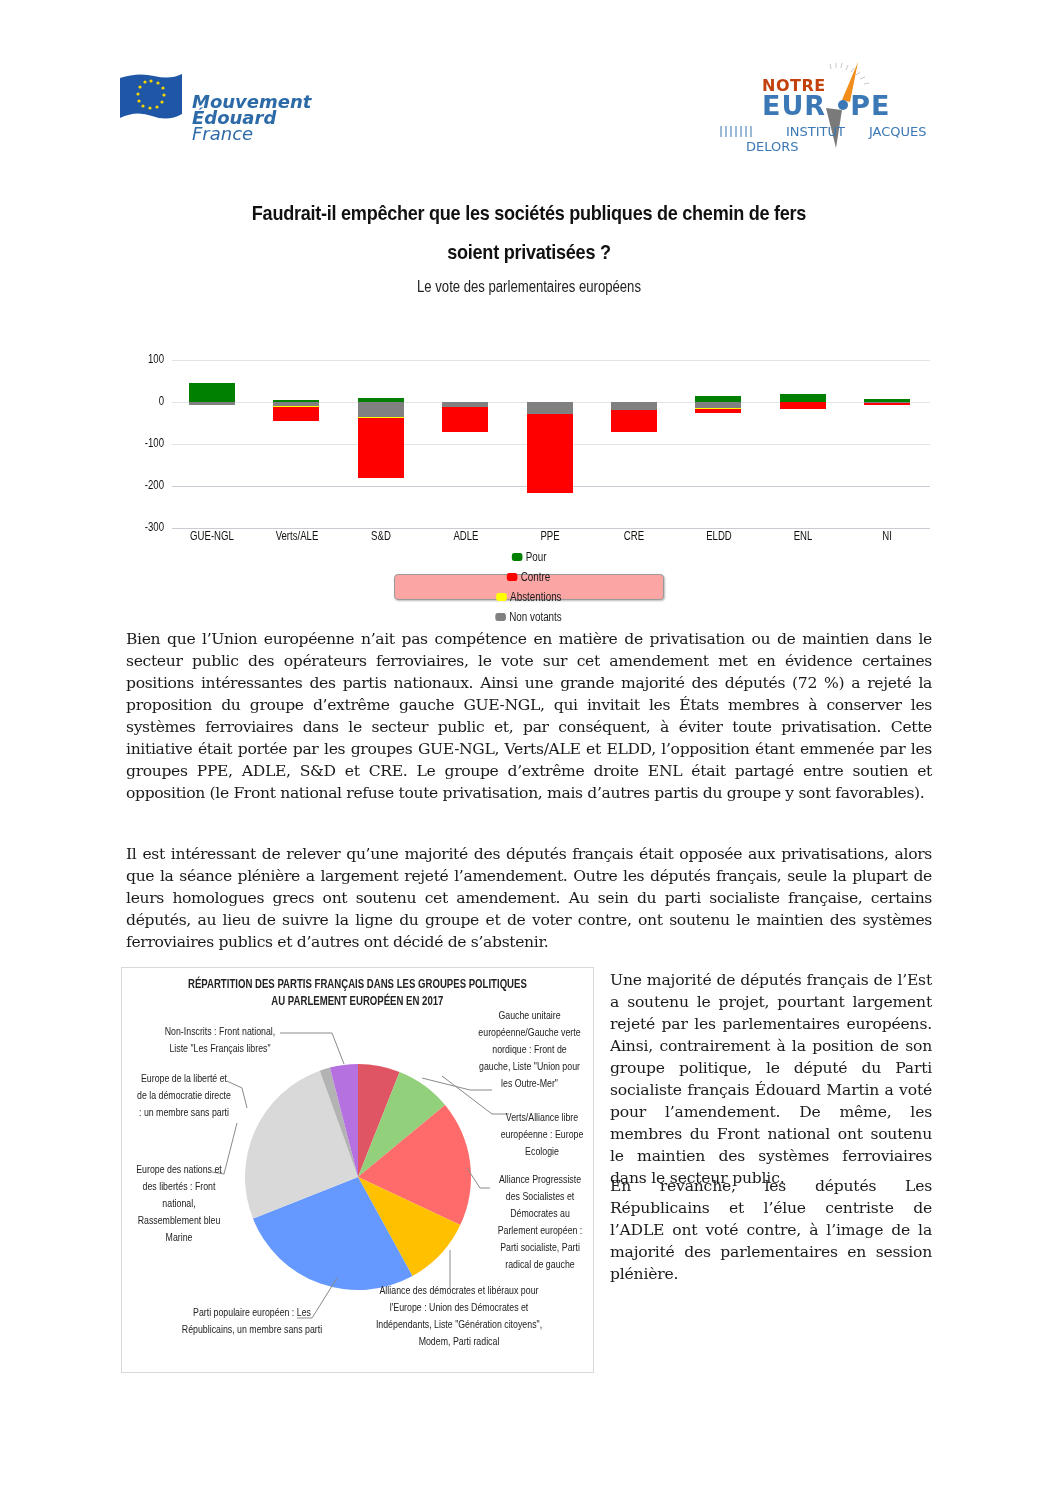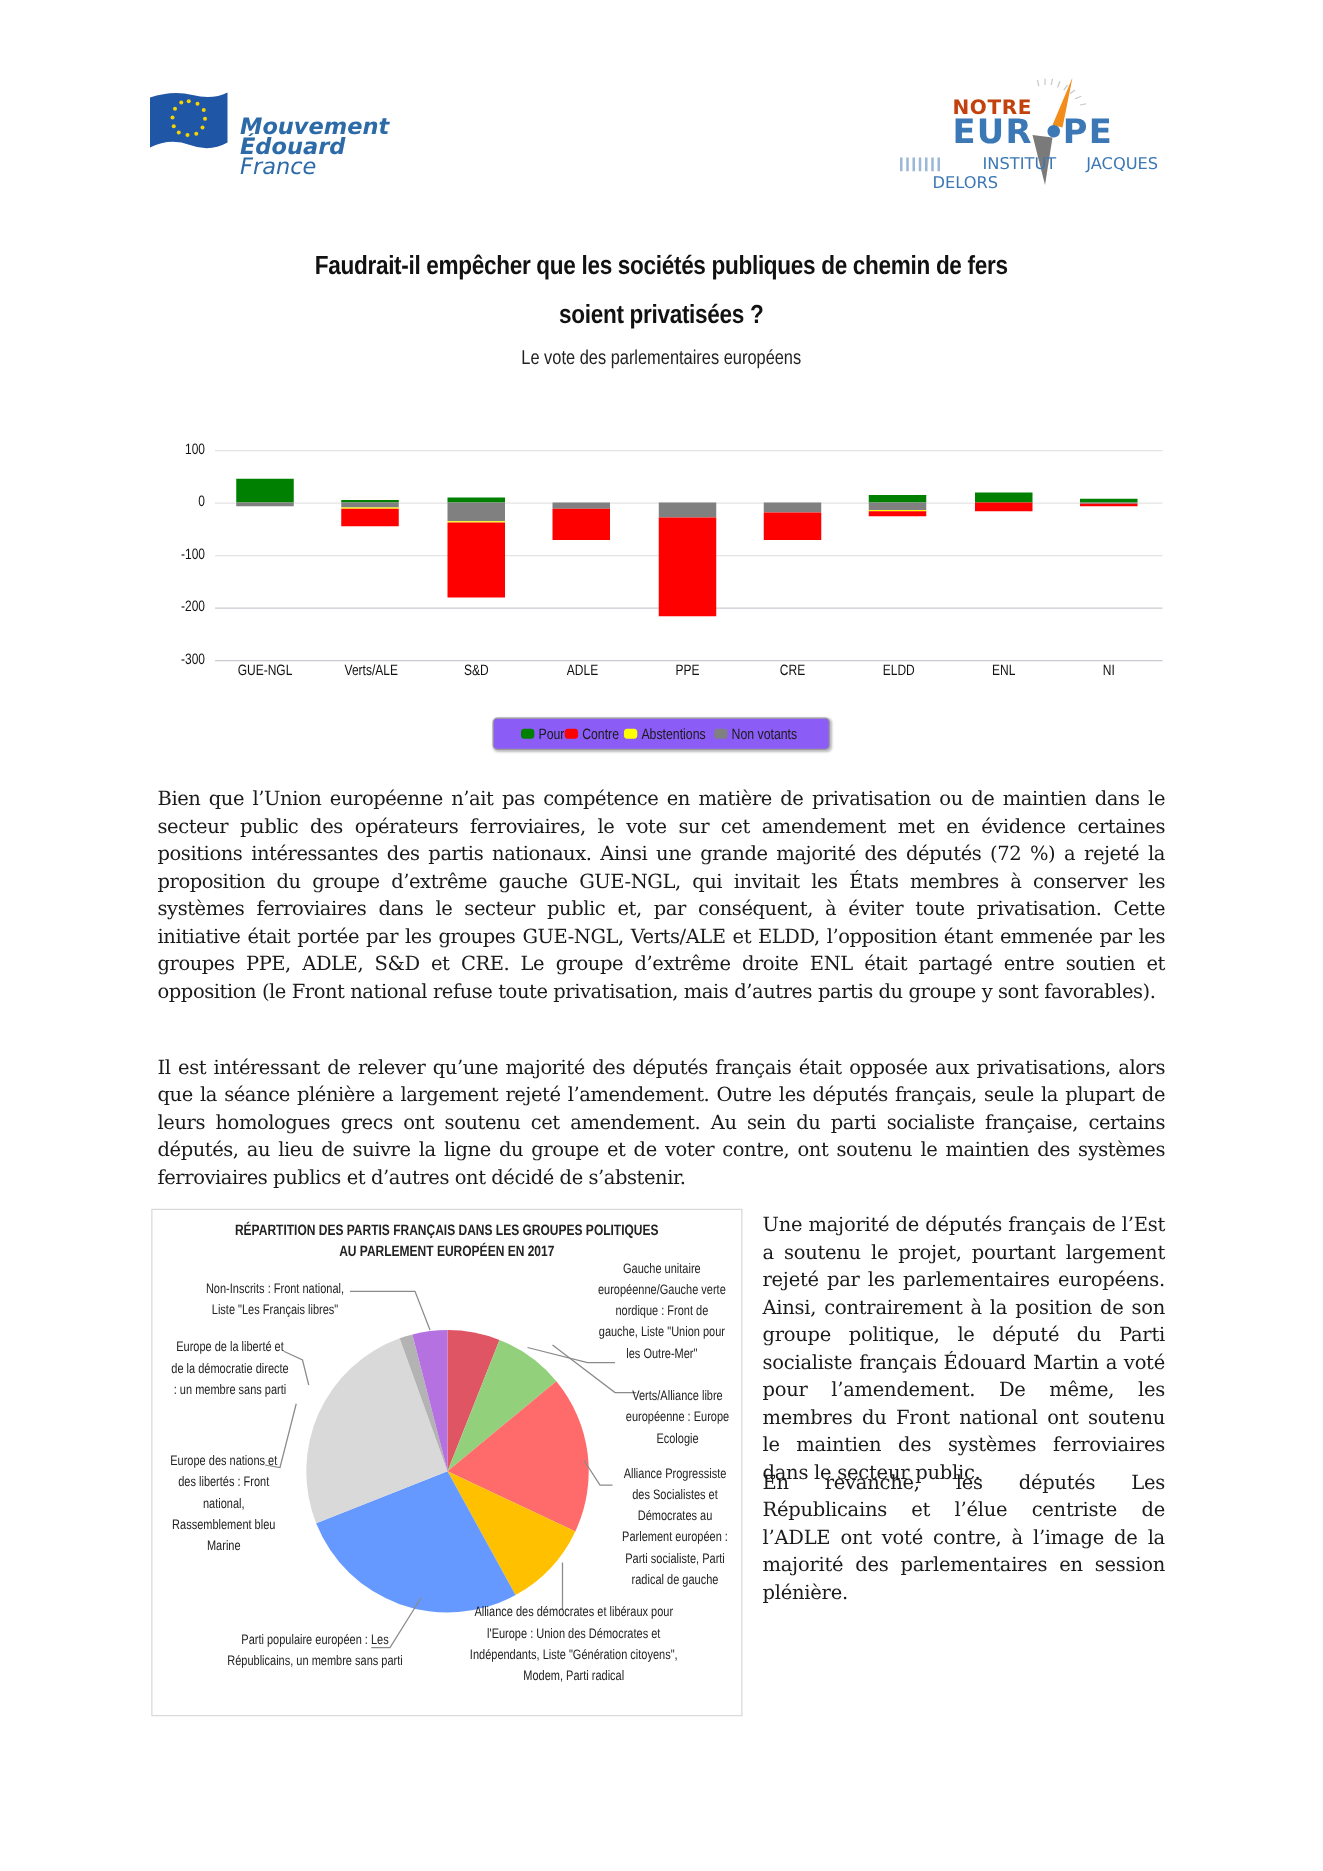--- a/index.html
+++ b/index.html
@@ -17,21 +17,21 @@
   .title { left: 0; width: 1058px; text-align: center; font-family: "Liberation Sans", sans-serif; font-weight: bold; font-size: 21px; letter-spacing: -0.3px; transform: scaleX(0.86); transform-origin: 529px 0; color: #111; }
   .subtitle { left: 0; top: 278px; width: 1058px; text-align: center; font-family: "Liberation Sans", sans-serif; font-size: 16px; transform: scaleX(0.82); transform-origin: 529px 0; color: #222; }
   
   .chart { left: 130px; top: 345px; width: 810px; height: 260px; }
   .ytick { position: absolute; left: 0; width: 34px; text-align: right; font-family: "Liberation Sans", sans-serif; font-size: 12px; transform: scaleX(0.8); transform-origin: right center; color:#111; }
   .gridline { position: absolute; left: 42px; width: 758px; height: 1px; background: #e4e4e4; }
   .gridline.dark { background: #c9ccd2; }
   .bar { position: absolute; width: 46px; }
   .seg { position: absolute; left: 0; width: 46px; }
   .xlabel { position: absolute; top: 184px; width: 84px; text-align: center; font-family: "Liberation Sans", sans-serif; font-size: 12px; transform: scaleX(0.8); color:#111; }
-  .legend { left: 394px; top: 574px; width: 268px; height: 24px; border: 1px solid #9a9a9a; border-radius: 4px; box-shadow: 1px 1px 2px #bbb; background:#8b5cf6; display:flex; align-items:center; justify-content:center; gap: 6px; font-family: "Liberation Sans", sans-serif; font-size: 12px; }
+  .legend { left: 394px; top: 574px; width: 268px; height: 24px; border: 1px solid #9a9a9a; border-radius: 4px; box-shadow: 1px 1px 2px #bbb; background:#fca5a5; display:flex; align-items:center; justify-content:center; gap: 6px; font-family: "Liberation Sans", sans-serif; font-size: 12px; flex-direction: column; }
   .legend-item { display:flex; align-items:center; gap:4px; transform: scaleX(0.82); margin: 0 -7px; }
   .swatch { width: 13px; height: 8px; border-radius: 3px; display:inline-block; }
   
   .para { left: 126px; width: 806px; font-family: "DejaVu Serif", serif; font-size: 15.6px; line-height: 22px; text-align: justify; color: #1a1a1a; letter-spacing: -0.35px; }
   .para.narrow { left: 610px; width: 322px; letter-spacing: -0.2px; }
   
   .piebox { left: 121px; top: 967px; width: 471px; height: 404px; border: 1px solid #d9d9d9; background:#fff; }
   .pie-title { position: absolute; left: 0; top: 8px; width: 471px; text-align: center; font-family:"Liberation Sans", sans-serif; font-weight:bold; font-size: 12px; line-height: 17px; transform: scaleX(0.8); transform-origin: 235px 0; color:#222; }
   .pie-label { position: absolute; font-family:"Liberation Sans", sans-serif; font-size: 11px; line-height: 17px; text-align: center; color:#222; transform: scaleX(0.8); }
 </style>

